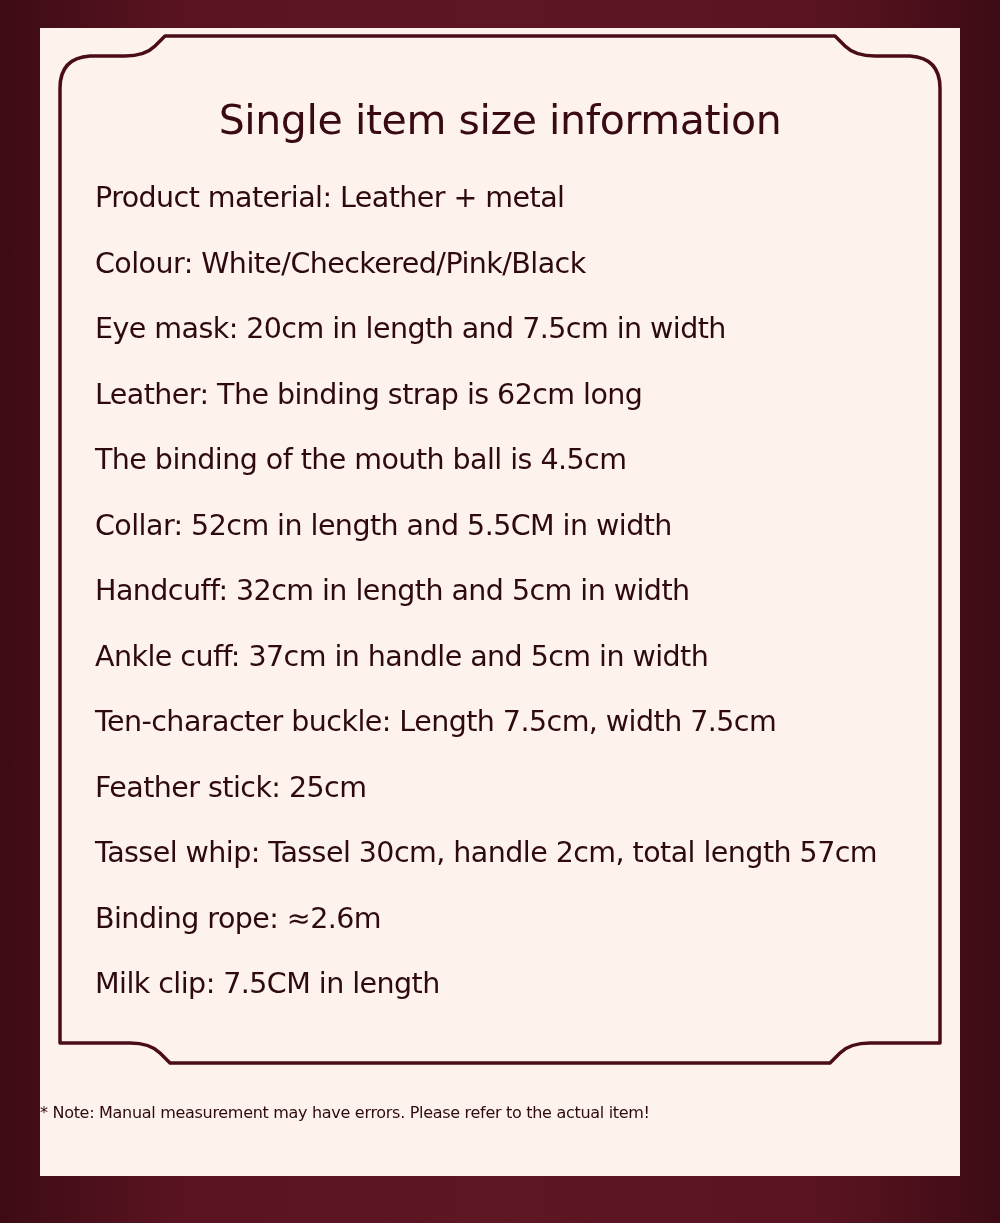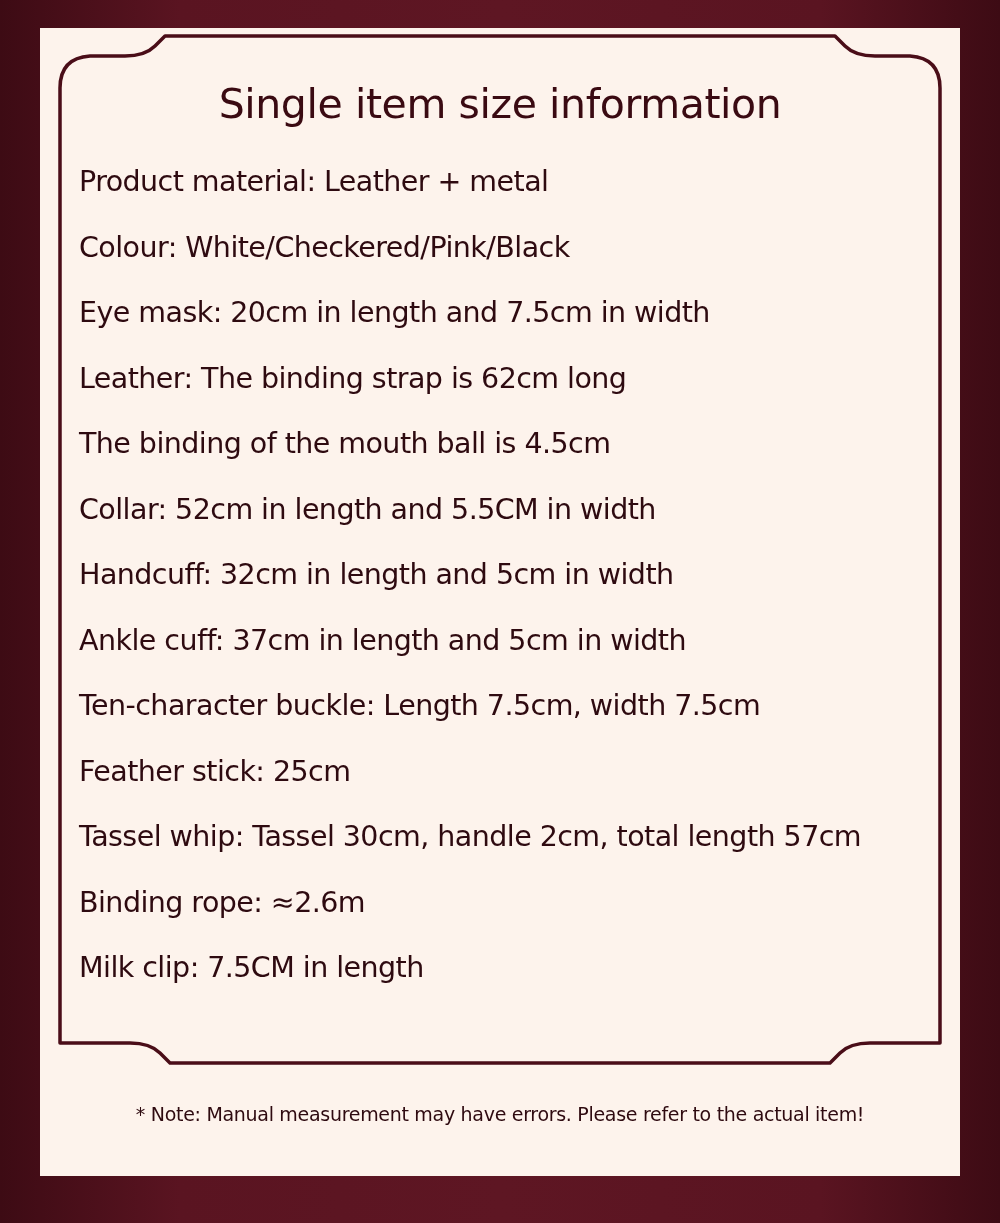--- a/index.html
+++ b/index.html
@@ -39,21 +39,21 @@
     height: 1148px;
     pointer-events: none;
   }
   .content {
     position: absolute;
     left: 40px;
     top: 28px;
     width: 920px;
     height: 1148px;
     box-sizing: border-box;
-    padding: 0;
+    padding: 16px;
   }
   .title {
     text-align: center;
     font-size: 41px;
     color: #3a0a12;
     letter-spacing: -0.4px;
     margin: 0;
     padding-top: 52px;
     font-weight: 400;
     font-family: "DejaVu Sans", sans-serif;
@@ -72,22 +72,22 @@
     margin-bottom: 37px;
     white-space: nowrap;
     font-family: "DejaVu Sans", sans-serif;
     letter-spacing: -0.55px;
   }
   .note {
     position: absolute;
     left: 0;
     right: 0;
     top: 1075px;
-    text-align: center;
-    font-size: 19px;
+    text-align: left;
+    font-size: 16px;
     color: #2e0a10;
     font-family: "DejaVu Sans", sans-serif;
     letter-spacing: -0.3px;
   }
 </style>
 </head>
 <body>
 
 <div class="page">
 
@@ -118,21 +118,21 @@
   <div class="content">
     <h1 class="title">Single item size information</h1>
     <ul class="lines">
       <li>Product material: Leather + metal</li>
       <li>Colour: White/Checkered/Pink/Black</li>
       <li>Eye mask: 20cm in length and 7.5cm in width</li>
       <li>Leather: The binding strap is 62cm long</li>
       <li>The binding of the mouth ball is 4.5cm</li>
       <li>Collar: 52cm in length and 5.5CM in width</li>
       <li>Handcuff: 32cm in length and 5cm in width</li>
-      <li>Ankle cuff: 37cm in length and 5cm in width</li>
+      <li>Ankle cuff: 37cm in handle and 5cm in width</li>
       <li>Ten-character buckle: Length 7.5cm, width 7.5cm</li>
       <li>Feather stick: 25cm</li>
       <li>Tassel whip: Tassel 30cm, handle 2cm, total length 57cm</li>
       <li>Binding rope: ≈2.6m</li>
       <li>Milk clip: 7.5CM in length</li>
     </ul>
     <div class="note">* Note: Manual measurement may have errors. Please refer to the actual item!</div>
   </div>
 
 </div>

